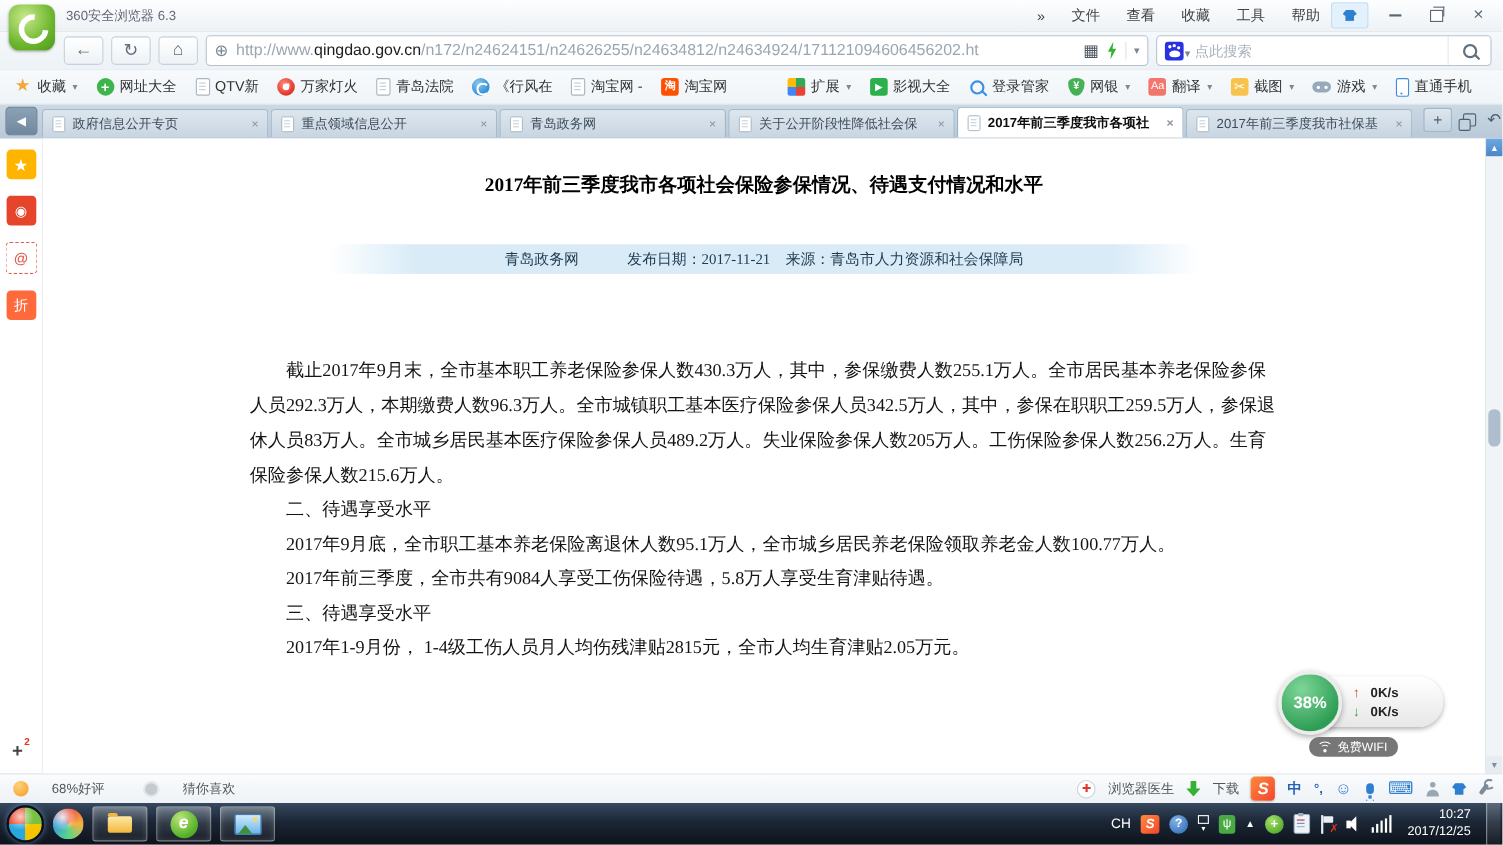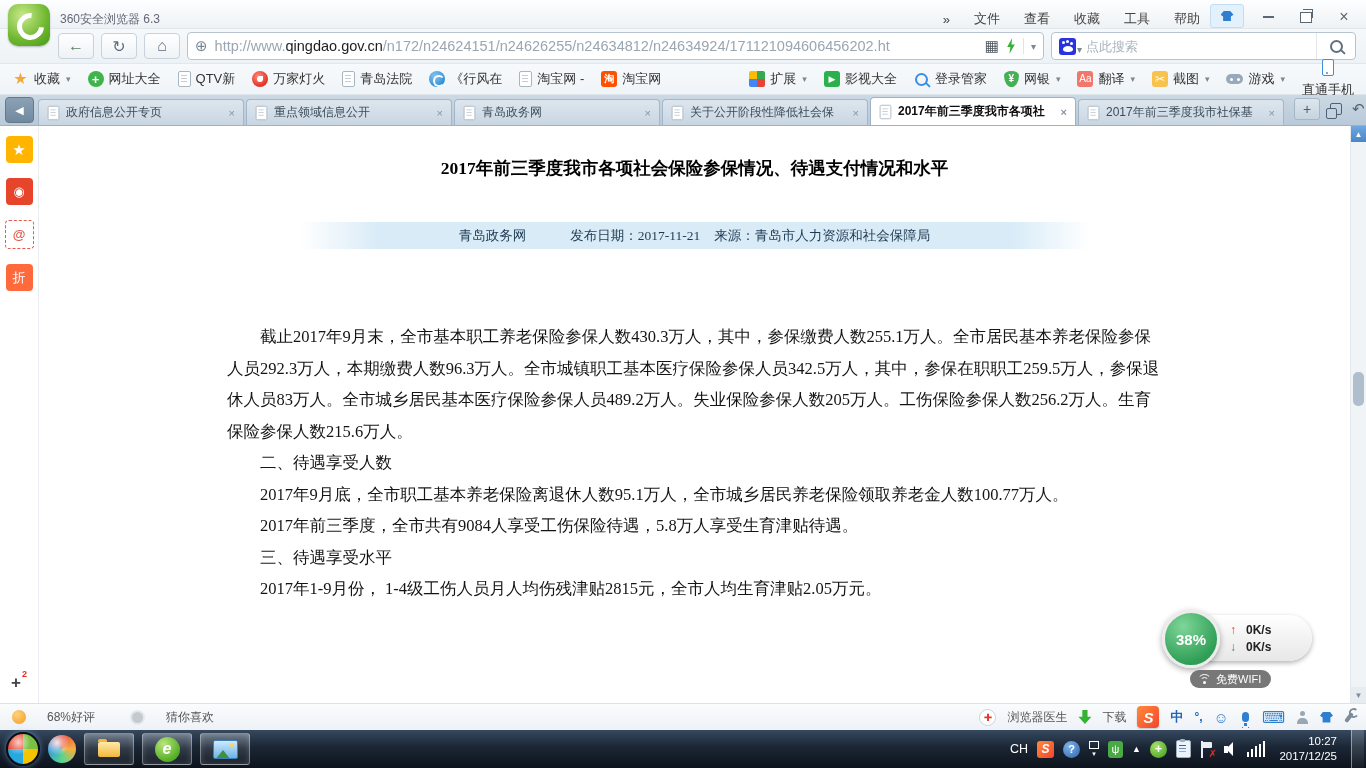--- a/index.html
+++ b/index.html
@@ -1,21 +1,21 @@
 <!DOCTYPE html>
 <html><head>
 <meta charset="utf-8">
 <style>
   html,body{margin:0;padding:0;width:1366px;height:768px;overflow:hidden;
     font-family:"Liberation Sans","DejaVu Sans",sans-serif;background:#fff;}
   .win{position:relative;width:1366px;height:768px;display:flex;flex-direction:column;}
 
   
   .titlebar{height:28px;background:linear-gradient(#fdfeff,#eef2f5);border-bottom:1px solid #e3e8ec;
-    display:flex;align-items:flex-end;position:relative;flex:0 0 auto;}
+    display:flex;align-items:center;position:relative;flex:0 0 auto;}
   .logo360{position:absolute;left:8px;top:4px;width:42px;height:42px;border-radius:10px;z-index:20;
     background:radial-gradient(circle at 35% 28%,#c8e98a,#6cb52d 62%,#4a9a1d);box-shadow:0 1px 2px rgba(0,0,0,.25);}
   .logo360::after{content:"";position:absolute;left:9px;top:9px;width:17px;height:17px;border:5px solid #fff;
     border-radius:50%;border-right-color:transparent;transform:rotate(-40deg);}
   .wtitle{font-size:12px;color:#667;margin-left:60px;}
   .menus{margin-left:auto;display:flex;align-items:center;gap:24px;font-size:13px;color:#444;margin-right:10px;}
   .menu{cursor:default;}
   .skin-btn{width:32px;height:22px;background:#e3f1fc;border:1px solid #c5ddf0;border-radius:3px;
     display:flex;align-items:center;justify-content:center;margin-right:8px;}
   .shirt-ic{width:13px;height:10px;background:#2f7fd0;
@@ -54,21 +54,21 @@
   .searchbox input::placeholder{color:#a9b3bd;}
   .mag-btn{width:38px;height:100%;border-left:1px solid #e2e8ee;display:flex;align-items:center;justify-content:center;}
   .mag{width:9px;height:9px;border:2px solid #60707e;border-radius:50%;position:relative;display:block;}
   .mag::after{content:"";position:absolute;width:6px;height:2px;background:#60707e;transform:rotate(45deg);
     right:-5px;bottom:-2px;border-radius:1px;}
 
   
   .bmbar{height:30px;background:linear-gradient(#f7fafc,#eff4f8);border-bottom:1px solid #dfe6ec;
     display:flex;align-items:center;padding:0 12px;font-size:13px;color:#333;flex:0 0 auto;}
   .bm{display:flex;align-items:center;gap:5px;margin-right:17px;white-space:nowrap;}
-  .bm:last-child{margin-right:0;flex-direction:column;}
+  .bm:last-child{margin-right:16px;}
   .bm .chev{font-size:9px;margin-left:1px;}
   .bm-right{margin-left:auto;display:flex;align-items:center;}
   .bic{display:inline-flex;align-items:center;justify-content:center;width:16px;height:16px;border-radius:3px;
     font-size:11px;color:#fff;line-height:1;flex:0 0 auto;}
   .fav-star{color:#f2a93b;font-size:16px;background:transparent;width:17px;}
   .gplus{background:#3db54a;border-radius:50%;font-weight:bold;font-size:13px;}
   .doc-ic{width:11px;height:14px;background:#fff;border:1px solid #a8b6c2;border-radius:2px;position:relative;}
   .doc-ic::after{content:"";position:absolute;left:2px;top:3px;width:6px;height:1px;background:#c2cdd6;
     box-shadow:0 3px 0 #c2cdd6,0 6px 0 #c2cdd6;}
   .pinwheel{background:radial-gradient(circle at 40% 35%,#ff8d7e,#e23124 70%);border-radius:50%;position:relative;}
@@ -457,21 +457,21 @@
     <div class="page">
       <div class="article">
         <h1 class="a-title">2017年前三季度我市各项社会保险参保情况、待遇支付情况和水平</h1>
         <div class="meta">
           <span class="m-site">青岛政务网</span>
           <span class="m-date">发布日期：2017-11-21</span>
           <span class="m-src">来源：青岛市人力资源和社会保障局</span>
         </div>
         <div class="a-body">
           <p>截止2017年9月末，全市基本职工养老保险参保人数430.3万人，其中，参保缴费人数255.1万人。全市居民基本养老保险参保人员292.3万人，本期缴费人数96.3万人。全市城镇职工基本医疗保险参保人员342.5万人，其中，参保在职职工259.5万人，参保退休人员83万人。全市城乡居民基本医疗保险参保人员489.2万人。失业保险参保人数205万人。工伤保险参保人数256.2万人。生育保险参保人数215.6万人。</p>
-          <p>二、待遇享受人数</p>
+          <p>二、待遇享受水平</p>
           <p>2017年9月底，全市职工基本养老保险离退休人数95.1万人，全市城乡居民养老保险领取养老金人数100.77万人。</p>
           <p>2017年前三季度，全市共有9084人享受工伤保险待遇，5.8万人享受生育津贴待遇。</p>
           <p>三、待遇享受水平</p>
           <p>2017年1-9月份， 1-4级工伤人员月人均伤残津贴2815元，全市人均生育津贴2.05万元。</p>
         </div>
       </div>
 
       <div class="speedw">
         <div class="sw-pill">
           <div class="sw-row">

